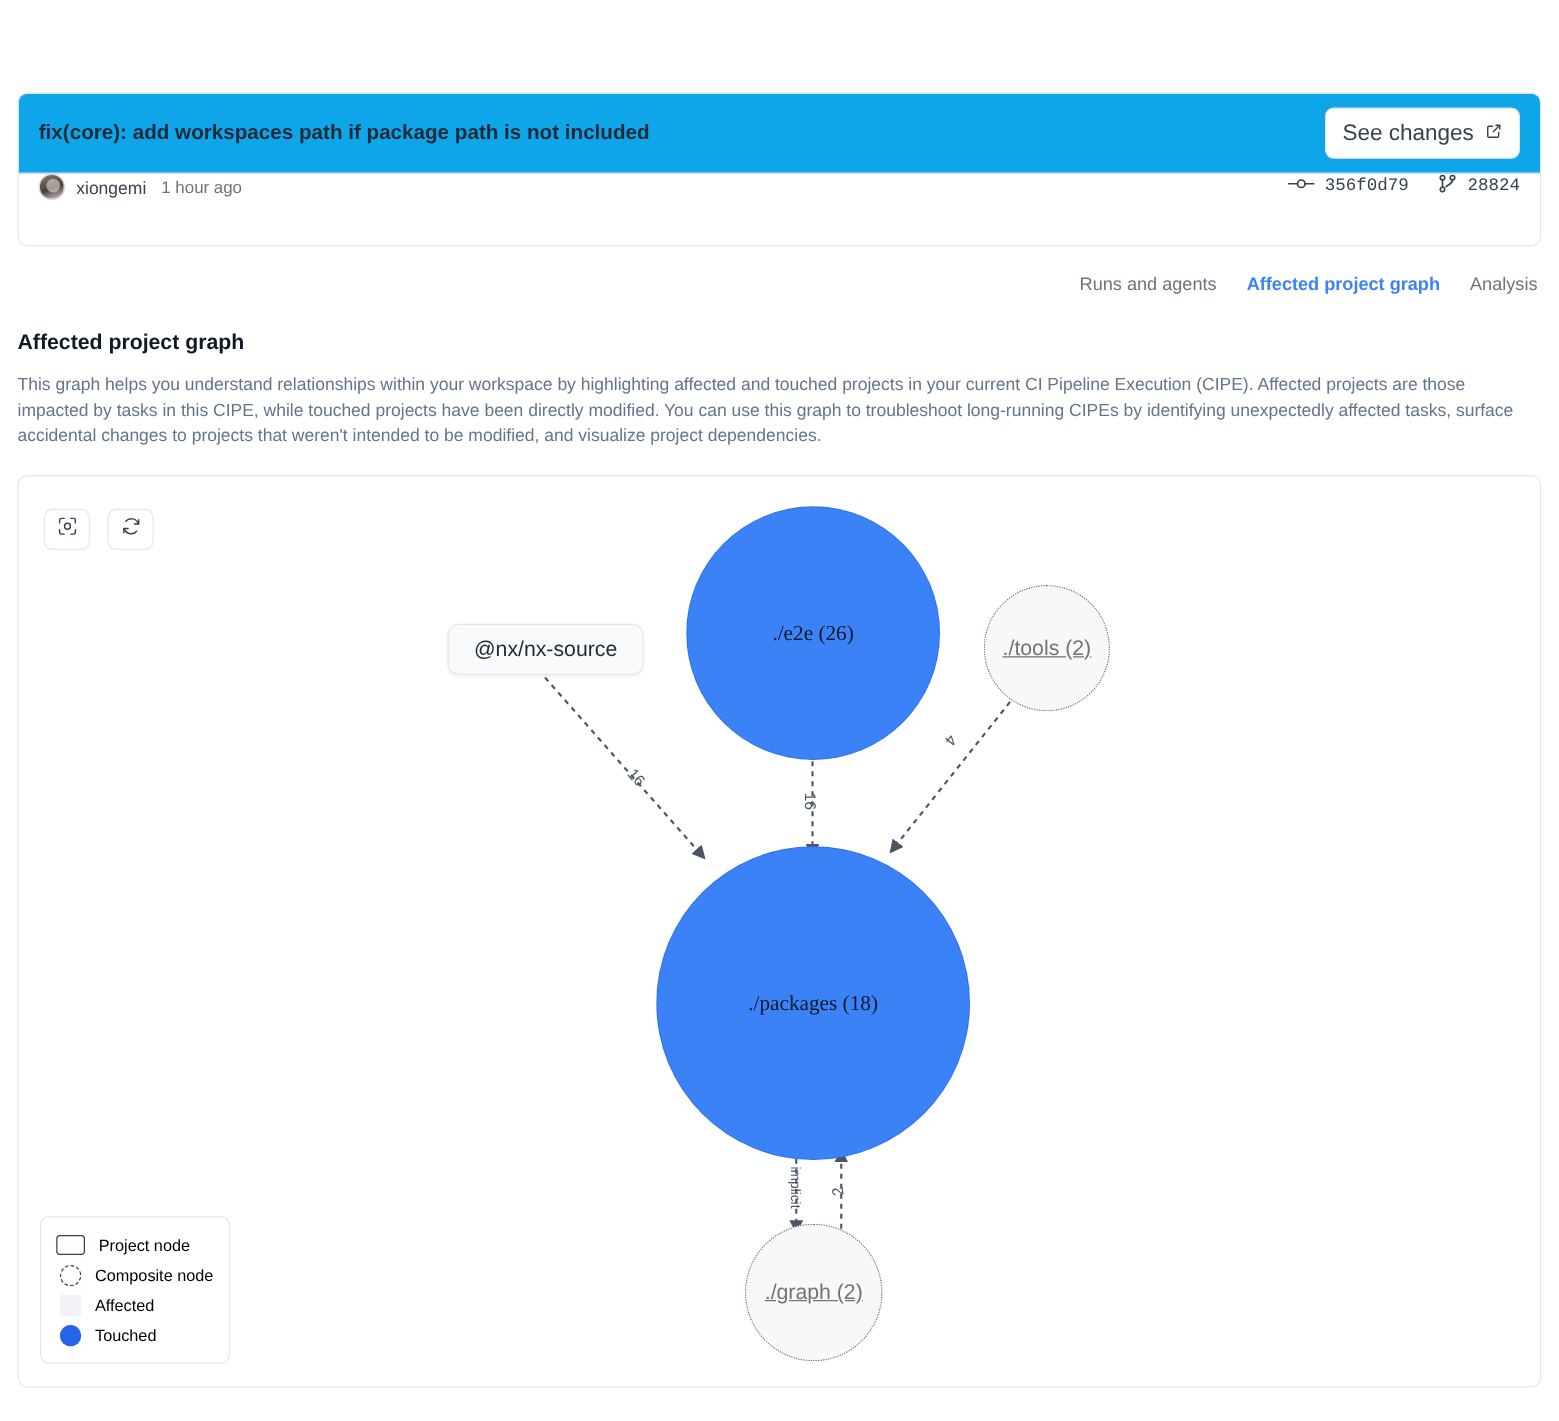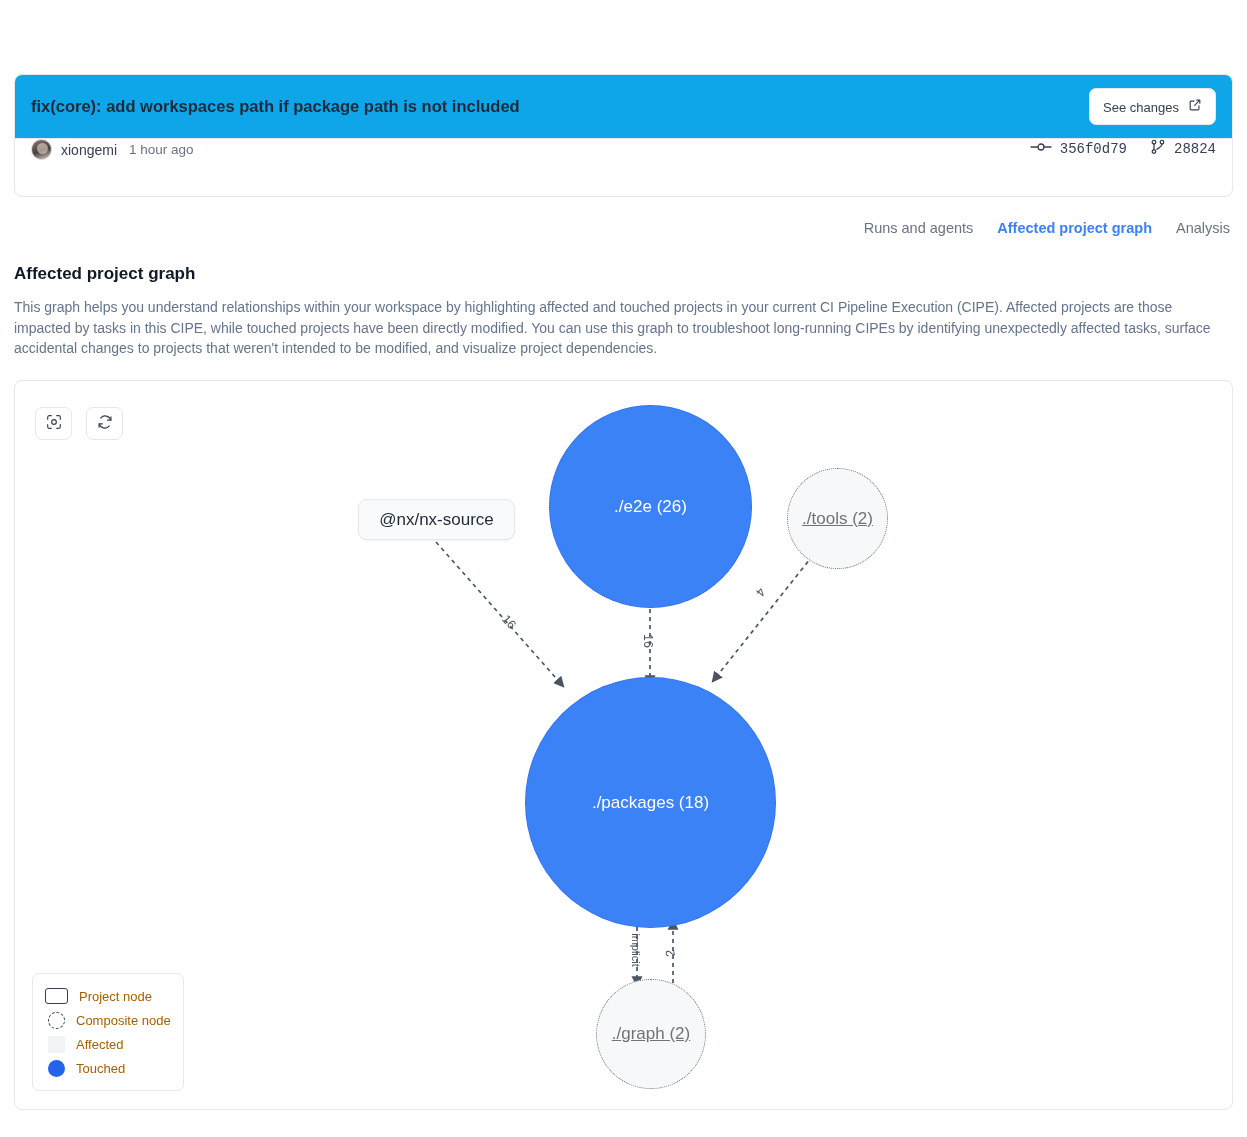--- a/index.html
+++ b/index.html
@@ -44,24 +44,24 @@
   }
   .card-head {
     background: #0ea5e9;
     border-bottom: 1px solid #e5e7eb;
     padding: 0 16px;
     height: 64px;
     display: flex; align-items: center; justify-content: space-between;
   }
   .card-title { font-size: 16.5px; font-weight: 700; color: #1f2937; }
   .see-changes {
-    display: inline-flex; align-items: flex-end; gap: 9px;
+    display: inline-flex; align-items: flex-start; gap: 9px;
     border: 1px solid #e5e7eb; border-radius: 7px;
     background: #ffffff; padding: 9px 13px;
-    font-size: 13px; color: #374151; cursor: pointer;
+    font-size: 18px; color: #374151; cursor: pointer;
     font-family: "Liberation Sans", sans-serif;
   }
   .card-body {
     height: 57px; padding: 0 16px;
     display: flex; align-items: flex-start; justify-content: space-between;
   }
   .author { display: flex; align-items: center; gap: 9px; }
   .avatar {
     width: 21px; height: 21px; border-radius: 50%;
     background: linear-gradient(160deg,#8d7a70 0%, #4a3f3a 55%, #d9cfc6 100%);
@@ -118,38 +118,39 @@
   .node-label { font-size: 17px; white-space: nowrap; }
 
   .node-rect {
     border: 1px solid #e5e7eb; border-radius: 9px;
     background: #f9fafb; color: #1f2937;
     padding: 0 16px;
     box-shadow: 0 1px 2px rgba(0,0,0,.05);
   }
   .node-circle { border-radius: 50%; }
   .node-touched {
-    background: #3b82f6; color: #ffffff;
+    background: #3b82f6; color: #0f172a;
     border: 1.5px dotted #2563eb;
+    font-family: Liberation Serif, serif;
   }
   .node-affected {
     background: #f7f8fa; color: #737373;
     border: 1.5px dotted #6b7280;
     text-decoration: underline;
   }
 
   
   .legend {
     position: absolute; left: 17px; bottom: 18px;
     width: 152px;
     border: 1px solid #e5e7eb; border-radius: 7px;
     background: #ffffff; padding: 10px 12px;
   }
   .legend-row { display: flex; align-items: center; height: 24px; gap: 11px; }
-  .legend-text { font-size: 13px; color: #a16207; }
+  .legend-text { font-size: 13px; color: #000000; }
   .sw { width: 23px; height: 16px; flex: 0 0 auto; }
   .sw-rect { border: 1px solid #374151; border-radius: 3px; background: #fff; }
   .sw-circ { width: 17px; height: 17px; border-radius: 50%; border: 1.5px dashed #374151; background: #fff; margin-left: 3px;}
   .sw-affected { width: 17px; height: 17px; background: #f1f3f6; margin-left: 3px; }
   .sw-touched { width: 17px; height: 17px; border-radius: 50%; background: #2563eb; margin-left: 3px; }
 
   .edge-label {
     position: absolute;
     font-size: 12.5px;
     color: #4b5563;

